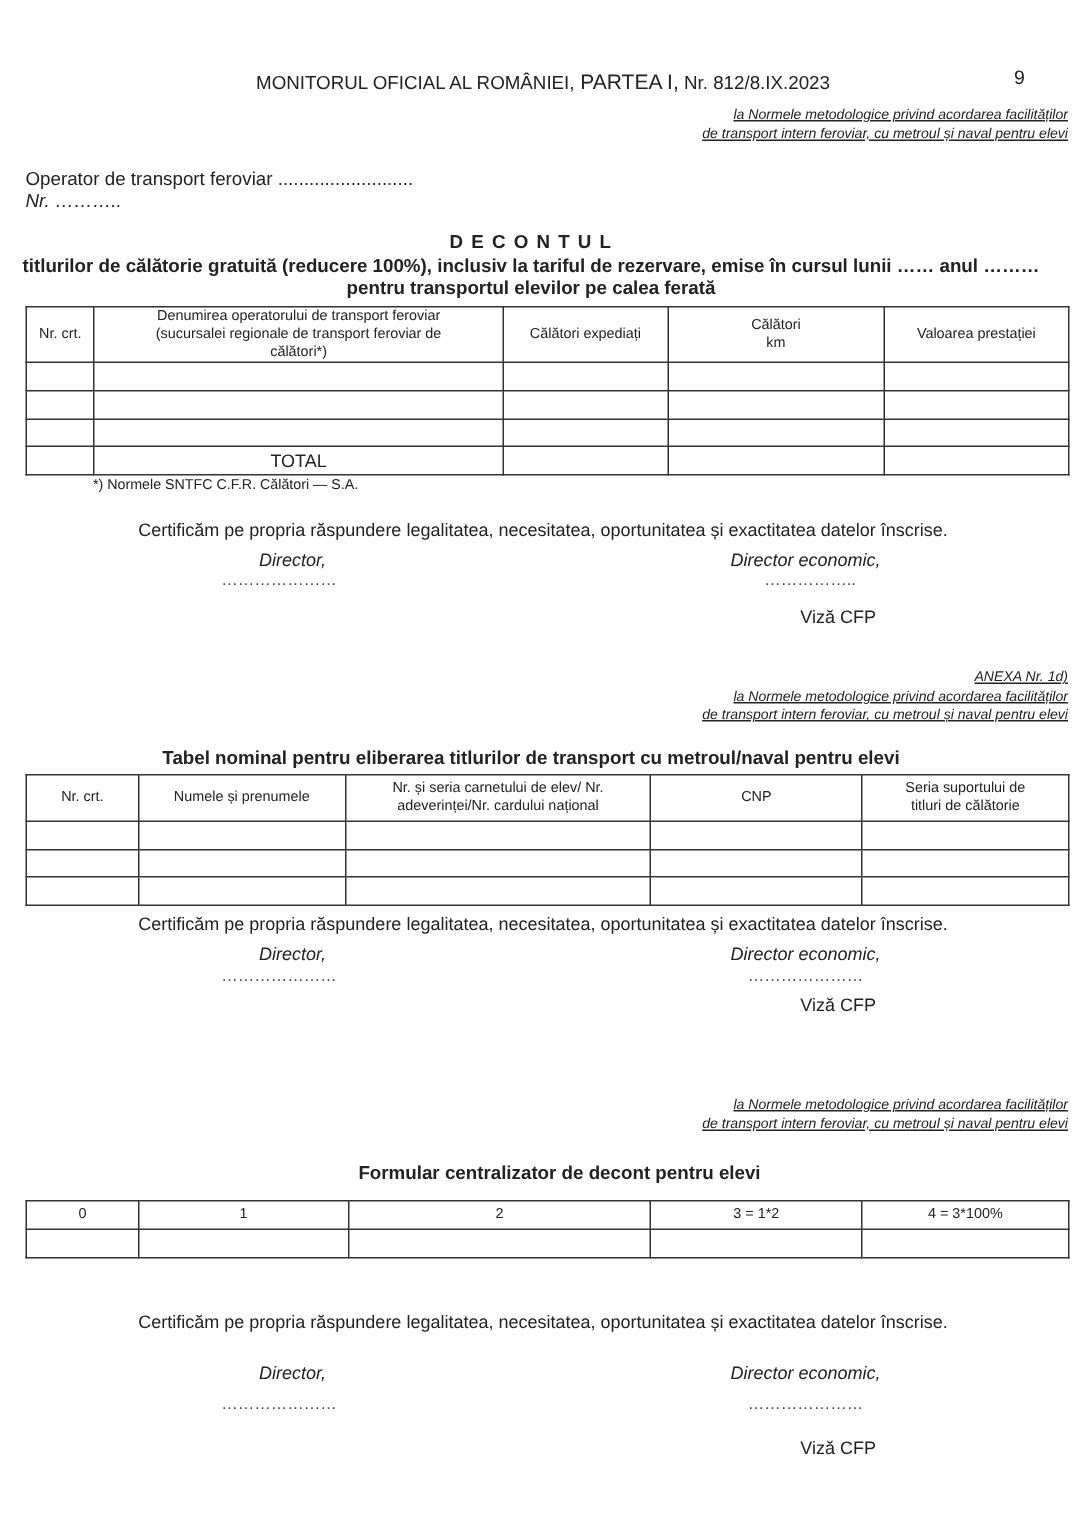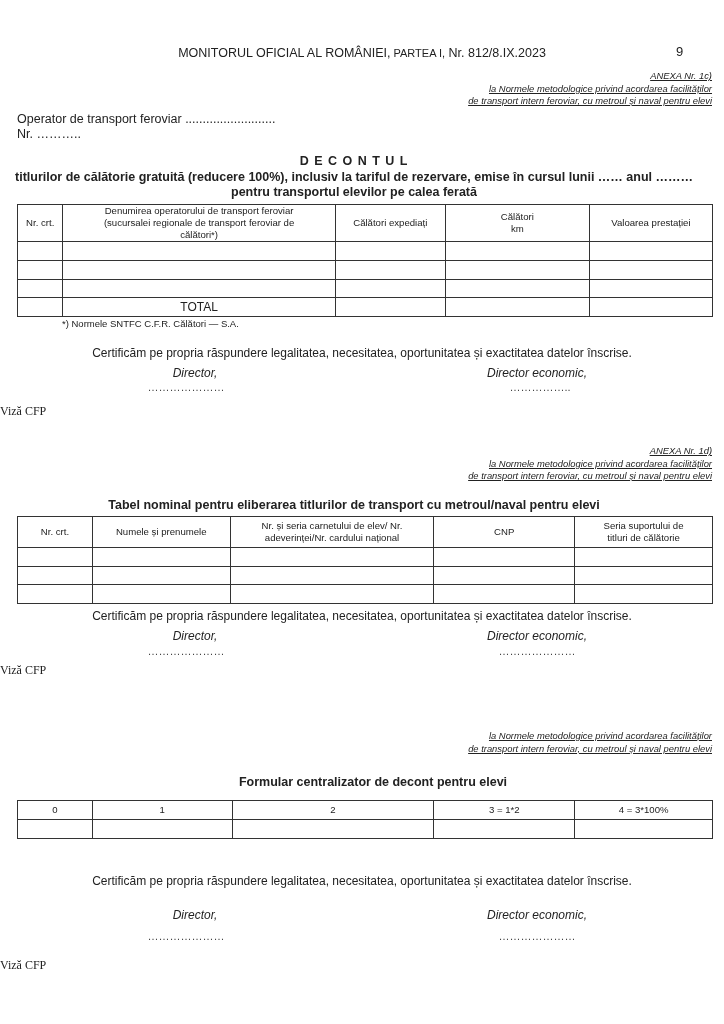--- a/index.html
+++ b/index.html
@@ -1,48 +1,47 @@
 <!DOCTYPE html>
 <html><head>
 <meta charset="utf-8">
 <style>
   html, body { margin:0; padding:0; background:#fff; }
   body { width:724px; height:1024px; position:relative; overflow:hidden;
          font-family:"Liberation Sans", sans-serif; color:#222; }
   .abs { position:absolute; }
   .hdr { top:46px; left:0; width:724px; text-align:center; font-size:12.5px; }
-  .hdr .small { font-size:11px; }
+  .hdr .small { font-size:14px; }
   .pageno { top:44px; left:676px; font-size:13px; }
   .annex { right:12px; text-align:right; font-style:italic; font-size:9.4px; line-height:12.6px; }
   .annex div { text-decoration:underline; }
   .op { left:17px; font-size:12.5px; line-height:15px; }
   .title { left:0; width:708px; text-align:center; font-weight:bold; font-size:12.5px; line-height:16px; }
   table { position:absolute; border-collapse:collapse; left:17px; width:696px; }
   td { border:1px solid #333; font-size:9.6px; text-align:center; vertical-align:middle; padding:0 2px; line-height:12px; }
   .foot { left:62px; font-size:9.5px; }
   .cert { left:0; width:724px; text-align:center; font-size:12px; }
   .sig { font-style:italic; font-size:12px; text-align:center; width:200px; }
   .dots { font-size:11px; text-align:center; width:200px; color:#444; }
-  .viza { left:0; width:584px; text-align:left; font-size:12px;font-family:Liberation Serif, serif; }
+  .viza { left:0; width:584px; text-align:right; font-size:12px; }
 </style>
 </head>
 <body>
 
 <div class="abs hdr">
   <span>MONITORUL OFICIAL AL ROMÂNIEI,</span><span class="small"> PARTEA I,</span><span> Nr. 812/8.IX.2023</span>
 </div>
 <div class="abs pageno">9</div>
 
 <div class="abs annex" style="top:70px;">
-  <div>ANEXA Nr. 1c)</div>
   <div>la Normele metodologice privind acordarea facilităților</div>
   <div>de transport intern feroviar, cu metroul și naval pentru elevi</div>
 </div>
 <div class="abs op" style="top:112px;">Operator de transport feroviar ..........................</div>
-<div class="abs op" style="top:127px;">Nr. ………..</div>
+<div class="abs op" style="top:127px;font-style:italic;">Nr. ………..</div>
 
 <div class="abs title" style="top:153px; letter-spacing:1px;">D E C O N T U L</div>
 <div class="abs title" style="top:169px;">titlurilor de călătorie gratuită (reducere 100%), inclusiv la tariful de rezervare, emise în cursul lunii …… anul ………</div>
 <div class="abs title" style="top:184px;">pentru transportul elevilor pe calea ferată</div>
 
 <table style="top:204px;">
   <colgroup>
       <col style="width:47px">
       <col style="width:283px">
       <col style="width:114px">

